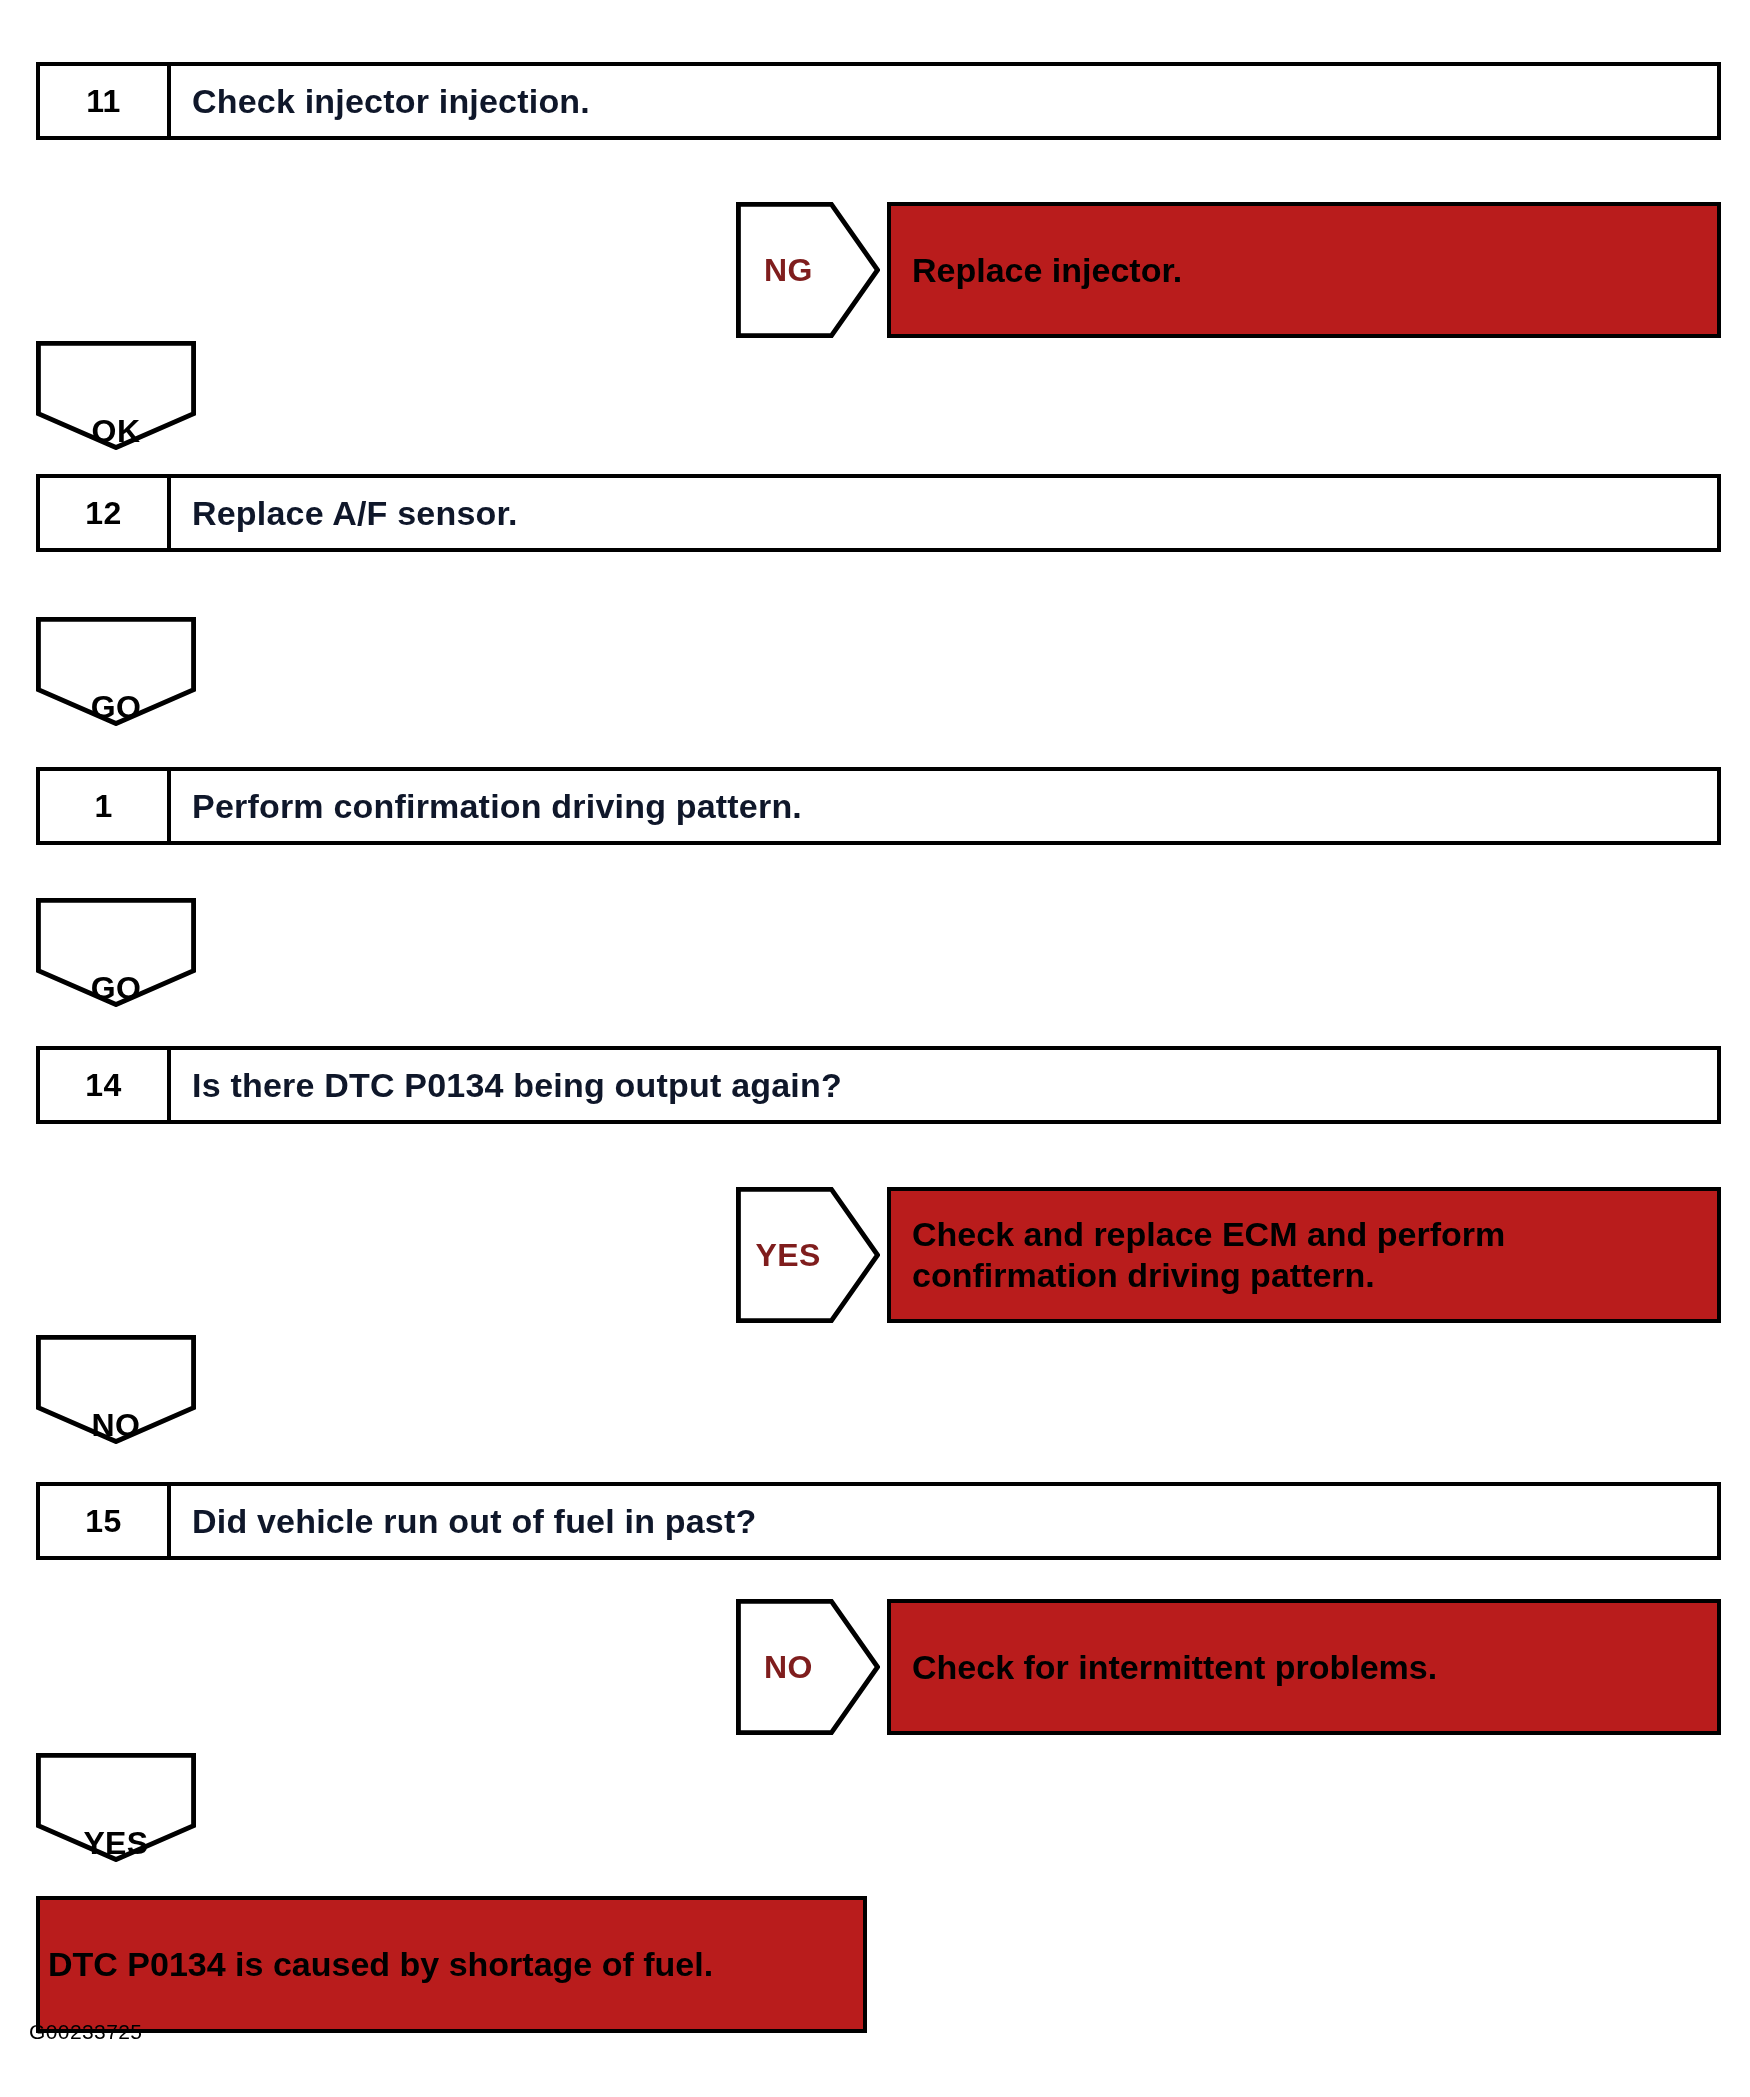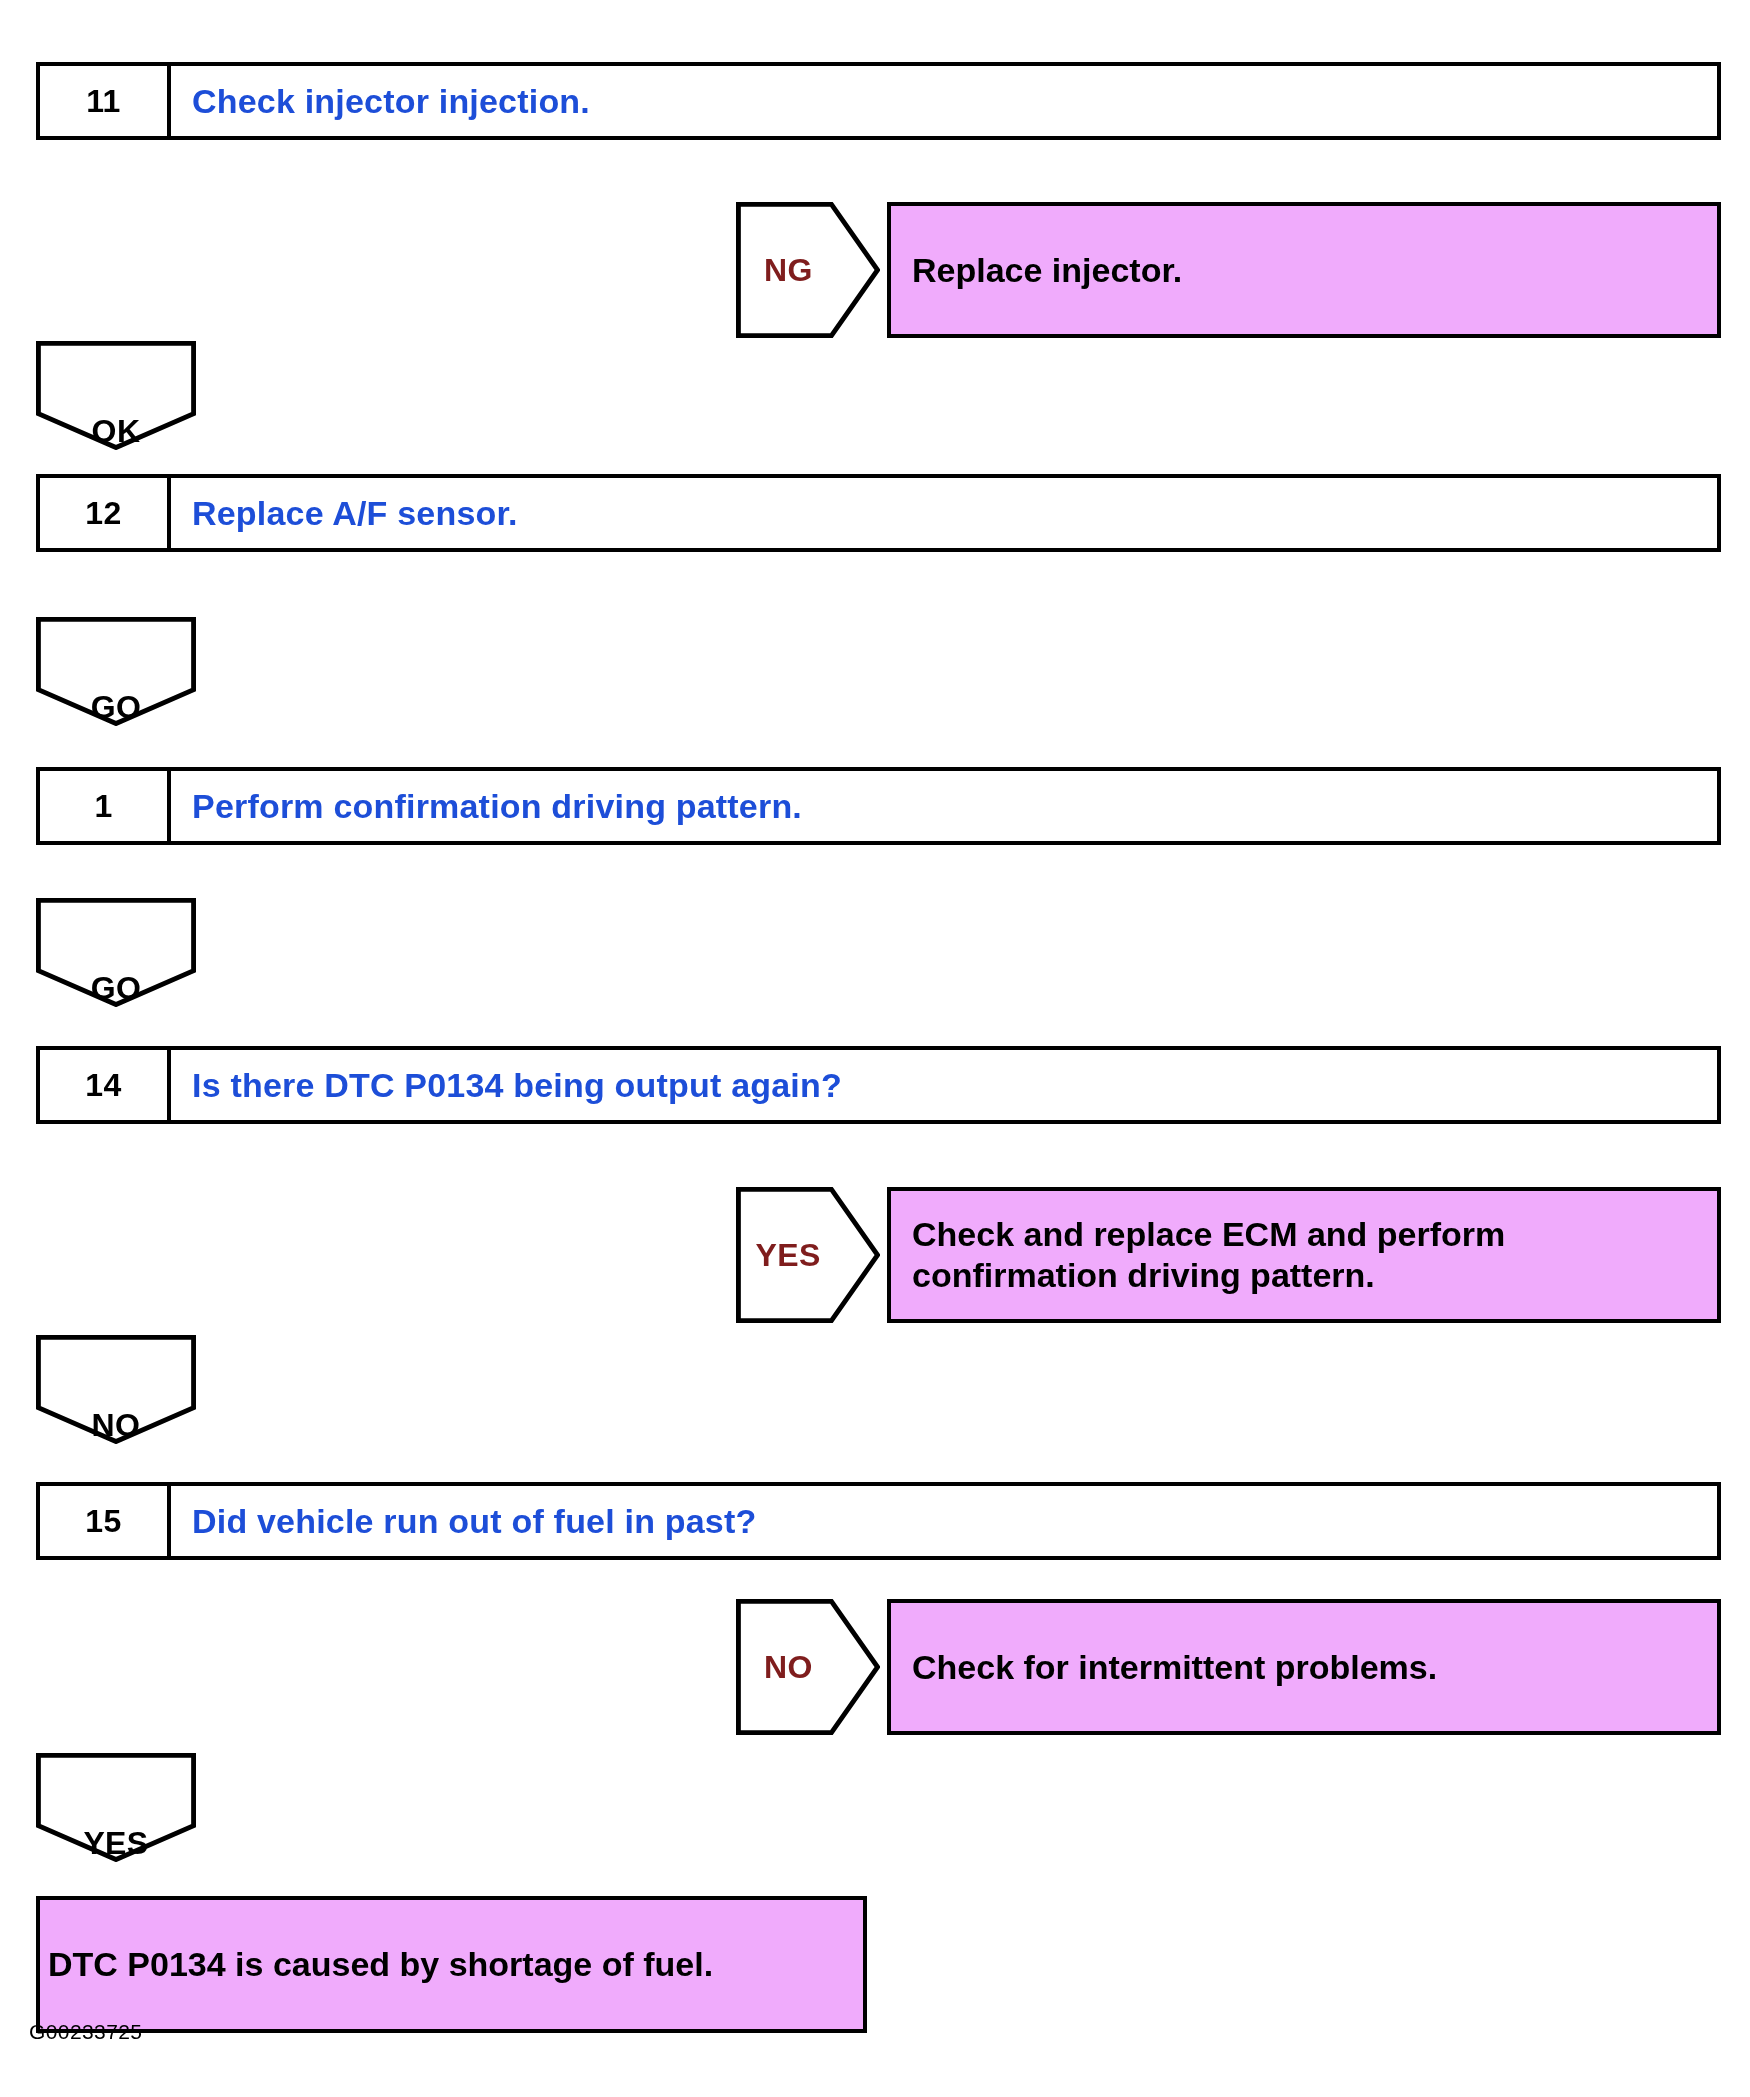--- a/index.html
+++ b/index.html
@@ -42,30 +42,30 @@
     color: #000000;
     letter-spacing: 0.4px;
   }
   .step-text {
     flex: 1 1 auto;
     display: flex;
     align-items: center;
     padding-left: 21px;
     font-size: 34px;
     font-weight: bold;
-    color: #1d4ed8;
+    color: #0f172a;
     letter-spacing: 0.2px;
     text-align: center;
   }
 
   
   .result-box {
     position: absolute;
     border: 4px solid #000000;
-    background: #f0abfc;
+    background: #b91c1c;
     box-sizing: border-box;
     display: flex;
     align-items: center;
     padding-left: 21px;
     font-size: 34px;
     font-weight: bold;
     color: #000000;
   }
   .result-box.two-line {
     align-items: center;

